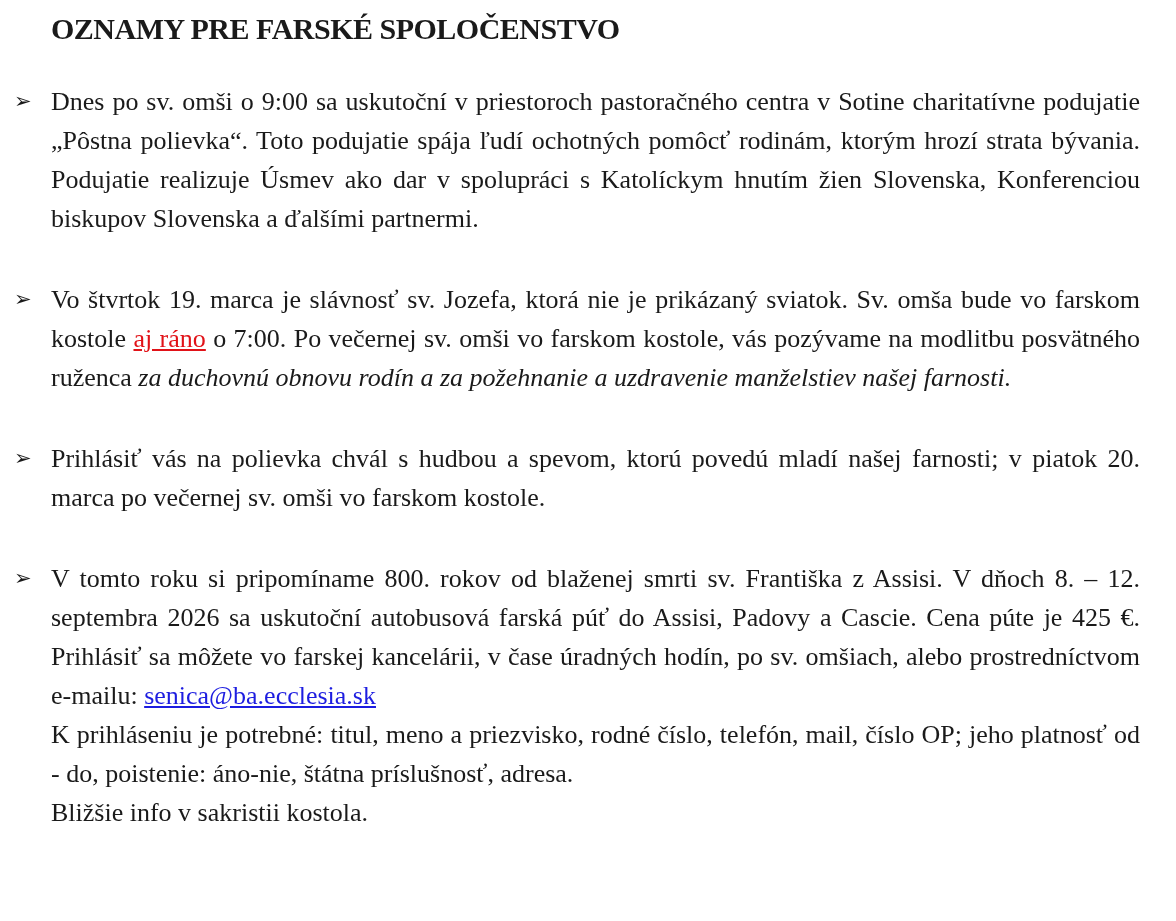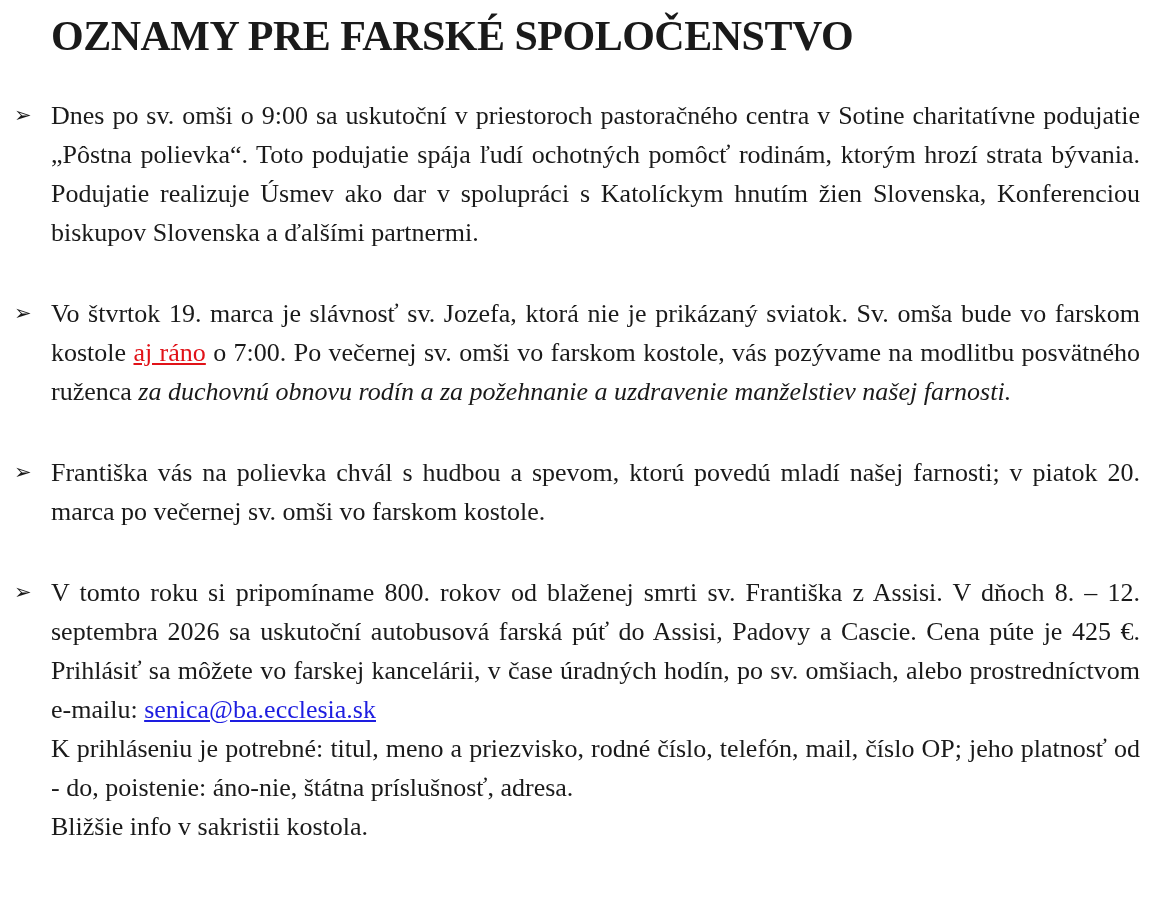--- a/index.html
+++ b/index.html
@@ -14,21 +14,21 @@
     height: 921px;
     background: #ffffff;
     color: var(--text);
     font-family: "Liberation Serif", serif;
     overflow: hidden;
   }
   .page {
     padding: 8px 36px 0 14px;
   }
   h1.doc-title {
-    font-size: 42px;
+    font-size: 30px;
     font-weight: bold;
     letter-spacing: -0.5px;
     margin: 4px 0 36px 37px;
     color: var(--text);
     font-family: "Liberation Serif", serif;
     white-space: nowrap;
   }
   ul.announcements {
     list-style: none;
     margin: 0;
@@ -75,21 +75,21 @@
     <li class="announcement">
       <span class="bullet">➢</span>
       <p class="para"><span>Dnes po sv. omši o 9:00 sa uskutoční v priestoroch pastoračného centra v Sotine charitatívne podujatie </span><span class="b">„Pôstna polievka“</span><span>. Toto podujatie spája ľudí ochotných pomôcť rodinám, ktorým hrozí strata bývania. Podujatie realizuje Úsmev ako dar v spolupráci s Katolíckym hnutím žien Slovenska, Konferenciou biskupov Slovenska a ďalšími partnermi.</span></p>
     </li>
     <li class="announcement">
       <span class="bullet">➢</span>
       <p class="para"><span>Vo štvrtok 19. marca je </span><span class="b">slávnosť sv. Jozefa</span><span>, ktorá nie je prikázaný sviatok. Sv. omša bude vo farskom kostole </span><span class="red">aj ráno</span><span> o 7:00. Po večernej sv. omši vo farskom kostole, vás pozývame na </span><span class="b">modlitbu posvätného ruženca</span><span> </span><span class="i">za duchovnú obnovu rodín a za požehnanie a uzdravenie manželstiev našej farnosti.</span></p>
     </li>
     <li class="announcement">
       <span class="bullet">➢</span>
-      <p class="para"><span>Františka vás na </span><span class="b">polievka chvál</span><span> s hudbou a spevom, ktorú povedú mladí našej farnosti; v piatok 20. marca po večernej sv. omši vo farskom kostole.</span></p>
+      <p class="para"><span>Prihlásiť vás na </span><span class="b">polievka chvál</span><span> s hudbou a spevom, ktorú povedú mladí našej farnosti; v piatok 20. marca po večernej sv. omši vo farskom kostole.</span></p>
     </li>
     <li class="announcement">
       <span class="bullet">➢</span>
       <p class="para"><span>V tomto roku si pripomíname 800. rokov od blaženej smrti sv. Františka z Assisi. V dňoch </span><span class="b">8. – 12. septembra 2026</span><span> sa uskutoční autobusová </span><span class="b">farská púť do Assisi</span><span>, Padovy a Cascie. Cena púte je 425 €. Prihlásiť sa môžete vo farskej kancelárii, v čase úradných hodín, po sv. omšiach, alebo prostredníctvom e-mailu: </span><a class="link" href="#">senica@ba.ecclesia.sk</a><span>
 K prihláseniu je potrebné: titul, meno a priezvisko, rodné číslo, telefón, mail, číslo OP; jeho platnosť od - do, poistenie: áno-nie, štátna príslušnosť, adresa.
 Bližšie info v sakristii kostola.</span></p>
     </li>
   </ul>
 </div>
 

